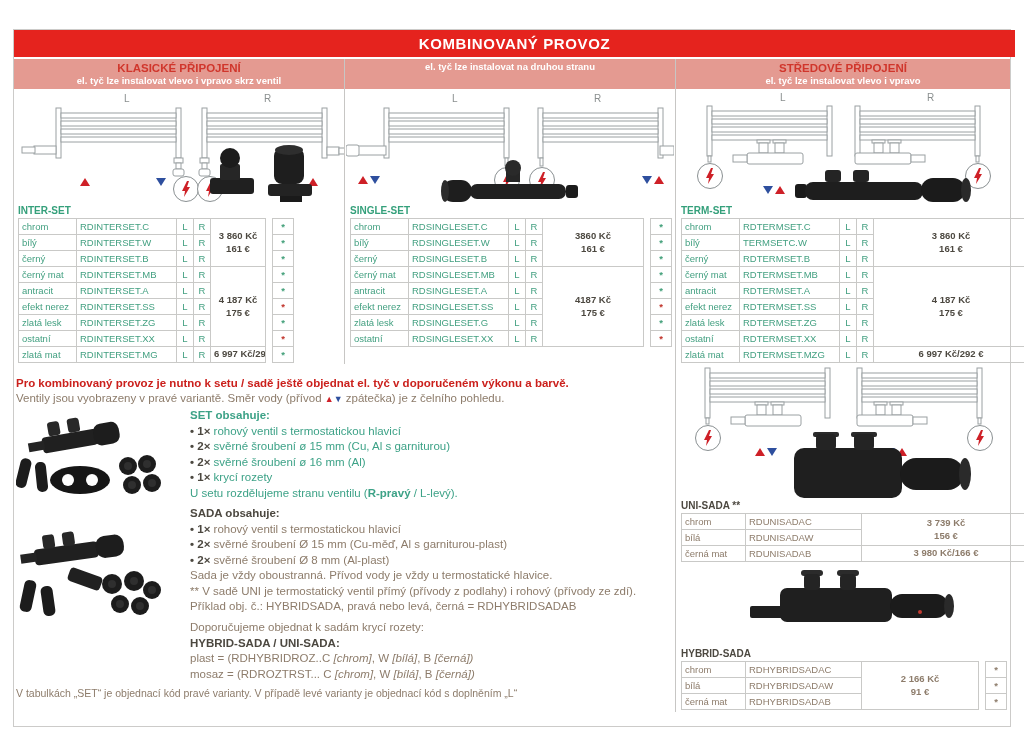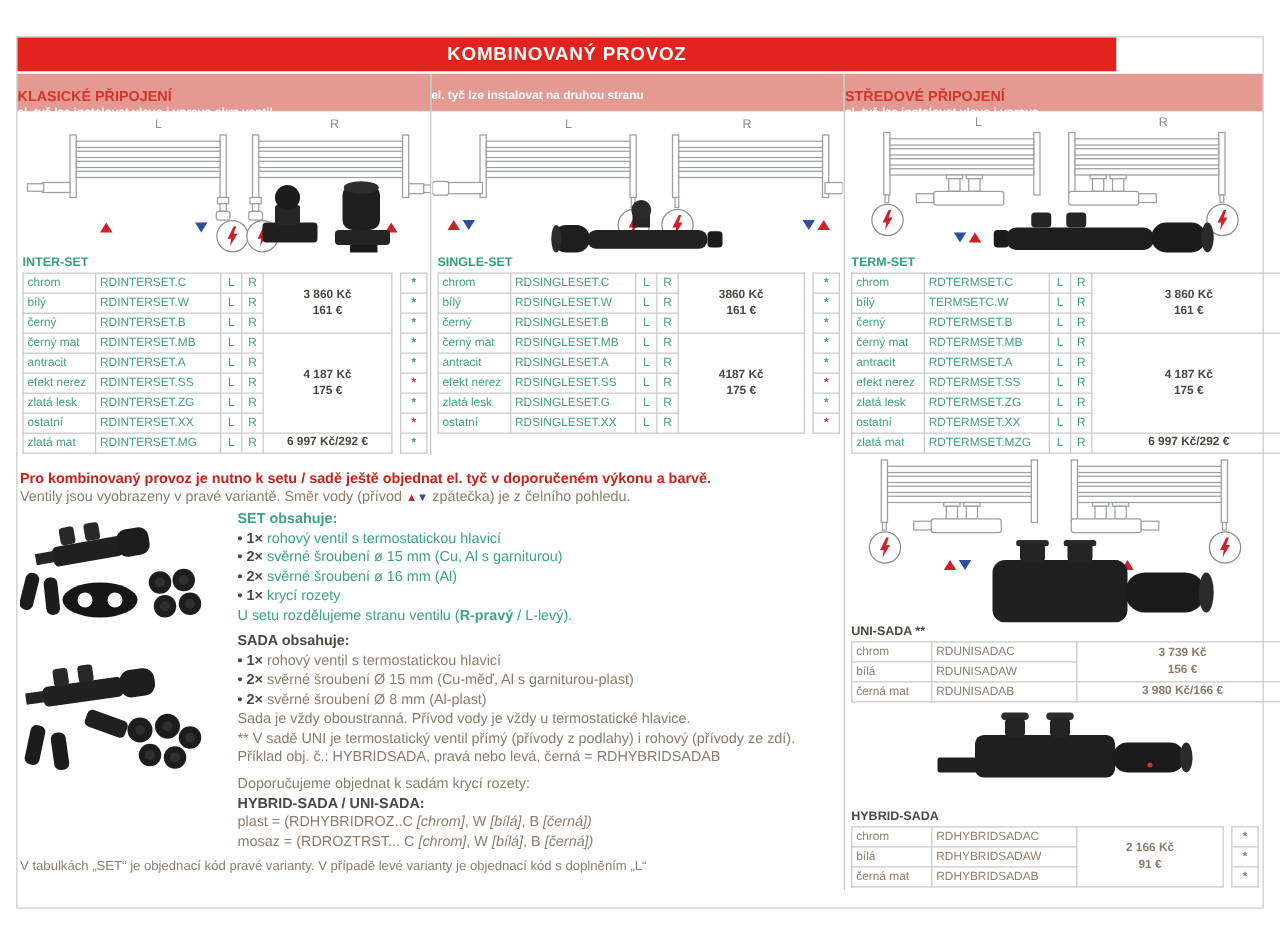--- a/index.html
+++ b/index.html
@@ -1,20 +1,20 @@
 <!DOCTYPE html>
 <html><head>
 <meta charset="utf-8">
 <style>
   html,body{margin:0;padding:0;background:#fff;font-family:"Liberation Sans",sans-serif;}
   #pg{position:relative;width:1024px;height:740px;background:#fff;overflow:hidden;}
   .abs{position:absolute;}
   .frame{border:1px solid #cccbc9;}
   .banner{background:#e5231e;color:#fff;font-weight:bold;font-size:15px;text-align:center;line-height:27px;letter-spacing:.6px;}
-  .chead{background:#e49a91;padding-top:12px;box-sizing:border-box;height:30px;}
+  .chead{background:#e49a91;text-align:center;padding-top:2px;box-sizing:border-box;height:30px;}
   .ct{color:#d0362c;font-weight:bold;font-size:11.5px;line-height:14px;}
   .cs{color:#fff;font-weight:bold;font-size:9.5px;line-height:11px;}
   .sep{background:#c7c6c4;width:1px;}
   .tl{font-weight:bold;font-size:10px;color:#35a07b;height:13px;}
   .tl.dk{color:#4c4840;}
   .tbl table{border-collapse:collapse;table-layout:fixed;width:100%;font-size:9.5px;}
   .tbl td{border:1px solid #c9c9c7;padding:0 3px;height:15px;color:#43a081;overflow:hidden;white-space:nowrap;}
   .tbl.brown td{color:#8d7c6b;}
   td.lr{text-align:center;padding:0;}
   td.pr{text-align:center;font-weight:bold;color:#4c4840;line-height:1.3;}
@@ -63,21 +63,21 @@
         <rect x="28" y="3" width="9" height="10" fill="#fff" stroke="#9aa0a2"></rect>
         <rect x="44" y="3" width="9" height="10" fill="#fff" stroke="#9aa0a2"></rect>
         <rect x="16" y="13" width="56" height="11" rx="2" fill="#fff" stroke="#9aa0a2"></rect>
         <rect x="2" y="15" width="14" height="7" fill="#fff" stroke="#9aa0a2"></rect>
       </g>
     </defs>
   </svg>
 
   <div class="abs frame" style="left:13px;top:29px;width:996px;height:696px"></div>
 
-  <div class="abs banner" style="left:14px;top:30px;width:879px;height:27px">KOMBINOVANÝ PROVOZ</div>
+  <div class="abs banner" style="left:14px;top:30px;width:1001px;height:27px">KOMBINOVANÝ PROVOZ</div>
 
   <div class="abs chead" style="left:14px;top:59px;width:330px">
     <div class="ct">KLASICKÉ PŘIPOJENÍ</div>
     <div class="cs">el. tyč lze instalovat vlevo i vpravo skrz ventil</div>
   </div>
   <div class="abs chead" style="left:345px;top:59px;width:330px">
     <div class="cs">el. tyč lze instalovat na druhou stranu</div>
   </div>
   <div class="abs chead" style="left:676px;top:59px;width:334px">
     <div class="ct">STŘEDOVÉ PŘIPOJENÍ</div>
@@ -181,21 +181,21 @@
         <rect x="-10" y="14" width="12" height="14" rx="3" fill="#1a1a1a"></rect>
         <rect x="0" y="12" width="118" height="18" rx="8" fill="#1e1e1e"></rect>
         <rect x="20" y="0" width="16" height="12" rx="3" fill="#242424"></rect>
         <rect x="48" y="0" width="16" height="12" rx="3" fill="#242424"></rect>
         <rect x="116" y="8" width="44" height="24" rx="12" fill="#1b1b1b"></rect>
         <ellipse cx="161" cy="20" rx="5" ry="12" fill="#2a2a2a"></ellipse>
       </g>
     </svg>
   </div>
 
-  <div class="abs tbl" style="left:18px;top:205px;width:324px">
+  <div class="abs tbl" style="left:18px;top:205px;width:276px">
     <div class="tl">INTER-SET</div>
     <table>
       <colgroup>
           <col style="width:58px">
           <col style="width:100px">
           <col style="width:17px">
           <col style="width:17px">
           <col>
           <col style="width:7px">
           <col style="width:21px">

